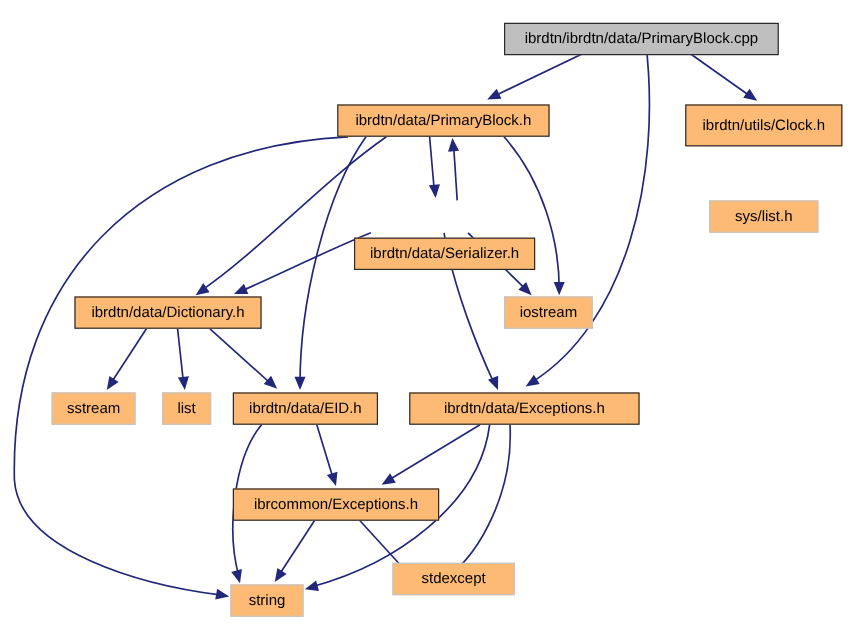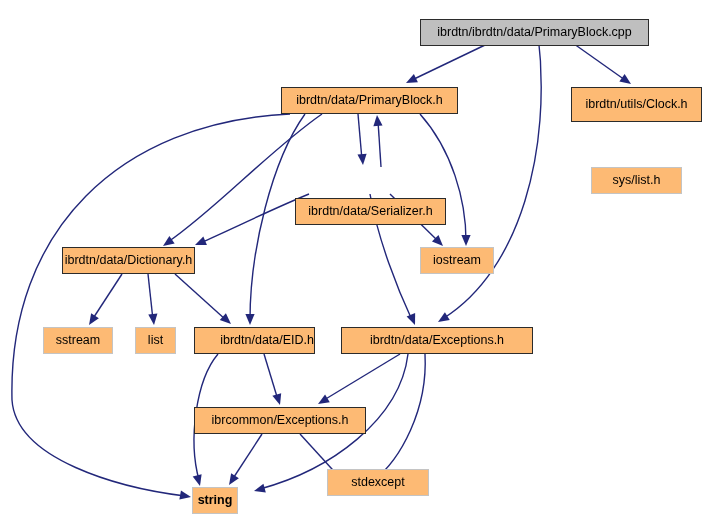--- a/index.html
+++ b/index.html
@@ -157,42 +157,42 @@
       </div>
       <div class="node internal" style="left: 571px; top: 87px; width: 131px; height: 35px;">
         <span>ibrdtn/utils/Clock.h</span>
       </div>
       <div class="node internal" style="left: 295px; top: 167px; width: 151px; height: 27px; margin-top: 31px;">
         <span>ibrdtn/data/Serializer.h</span>
       </div>
       <div class="node external" style="left: 591px; top: 167px; width: 91px; height: 27px;">
         <span>sys/list.h</span>
       </div>
-      <div class="node internal" style="left: 62px; top: 247px; width: 133px; height: 27px; justify-content: center;">
+      <div class="node internal" style="left: 62px; top: 247px; width: 156px; height: 27px; justify-content: center;">
         <span>ibrdtn/data/Dictionary.h</span>
       </div>
       <div class="node external" style="left: 420px; top: 247px; width: 74px; height: 27px;">
         <span>iostream</span>
       </div>
       <div class="node external" style="left: 43px; top: 327px; width: 70px; height: 27px;">
         <span>sstream</span>
       </div>
       <div class="node external" style="left: 135px; top: 327px; width: 41px; height: 27px;">
         <span>list</span>
       </div>
-      <div class="node internal" style="left: 194px; top: 327px; width: 121px; height: 27px; justify-content: flex-end;">
+      <div class="node internal" style="left: 194px; top: 327px; width: 121px; height: 27px;">
         <span>ibrdtn/data/EID.h</span>
       </div>
       <div class="node internal" style="left: 341px; top: 327px; width: 192px; height: 27px;">
         <span>ibrdtn/data/Exceptions.h</span>
       </div>
       <div class="node internal" style="left: 194px; top: 407px; width: 172px; height: 27px;">
         <span>ibrcommon/Exceptions.h</span>
       </div>
-      <div class="node external" style="left: 192px; top: 487px; width: 46px; height: 27px; font-weight: bold;">
+      <div class="node external" style="left: 192px; top: 487px; width: 61px; height: 27px;">
         <span>string</span>
       </div>
       <div class="node external" style="left: 327px; top: 469px; width: 102px; height: 27px;">
         <span>stdexcept</span>
       </div>
     </div>
 
 </div>
 
 </body></html>

